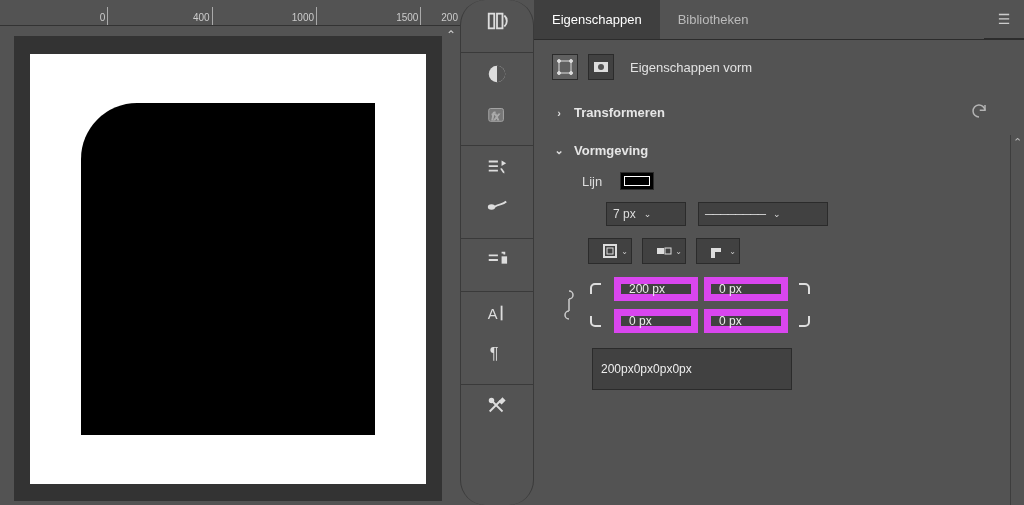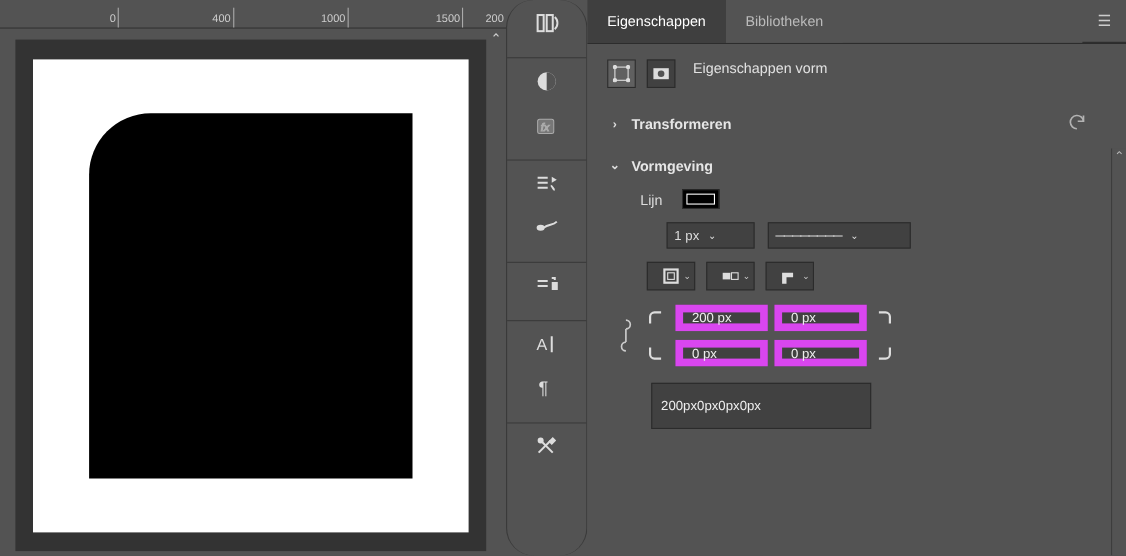--- a/index.html
+++ b/index.html
@@ -22,21 +22,21 @@
   .tool-btn svg { width: 22px; height: 22px; }
 
   
   .right-panel { flex: 1; background: #535353; position: relative; display: flex; flex-direction: column; }
   .tab-bar { height: 40px; display: flex; align-items: stretch; border-bottom: 1px solid #2c2c2c; }
   .tab { padding: 0 18px; font-size: 13px; display: flex; align-items: center; color: #bbb; background: #535353; cursor: pointer; }
   .tab.active { background: #3f3f3f; color: #fff; }
   .tab-menu { margin-left: auto; width: 40px; display: flex; align-items: center; justify-content: center; color: #ccc; font-size: 14px; cursor: pointer; border-bottom: 1px solid #2c2c2c; }
 
   .panel-body { flex: 1; padding: 14px 8px 0 18px; position: relative; overflow: hidden; }
-  .header-row { display: flex; align-items: flex-start; gap: 10px; margin-bottom: 16px; padding-right: 16px; }
+  .header-row { display: flex; align-items: center; gap: 10px; margin-bottom: 16px; padding-right: 16px; }
   .mode-btn { width: 26px; height: 26px; background: #414141; border: 1px solid #2b2b2b; display: flex; align-items: center; justify-content: center; cursor: pointer; }
   .mode-btn.active { background: #606060; }
   .mode-btn svg { width: 16px; height: 16px; }
   .header-title { font-size: 13px; color: #e2e2e2; margin-left: 6px; }
 
   .section { margin-bottom: 8px; }
   .section-head { display: flex; align-items: center; font-size: 13px; font-weight: 600; cursor: pointer; padding: 6px 0; }
   .chev { width: 14px; display: inline-flex; justify-content: center; margin-right: 8px; font-size: 11px; color: #ddd; }
   .reset-icon { margin-left: auto; margin-right: 28px; opacity: .8; }
 
@@ -219,21 +219,21 @@
       <div class="section-body">
 
 
         <div class="prop-row">
           <span class="prop-label" style="width:34px">Lijn</span>
           <div class="swatch none"></div>
         </div>
 
         <div class="prop-row combo-row">
           <div class="combo" style="width:80px">
-            <span>1 px</span>
+            <span>7 px</span>
             <span class="dd">⌄</span>
           </div>
           <div class="combo" style="width:130px">
             <span style="letter-spacing:-1px">────────</span>
             <span class="dd">⌄</span>
           </div>
         </div>
 
         <div class="prop-row align-row">
           <div class="align-btn">

